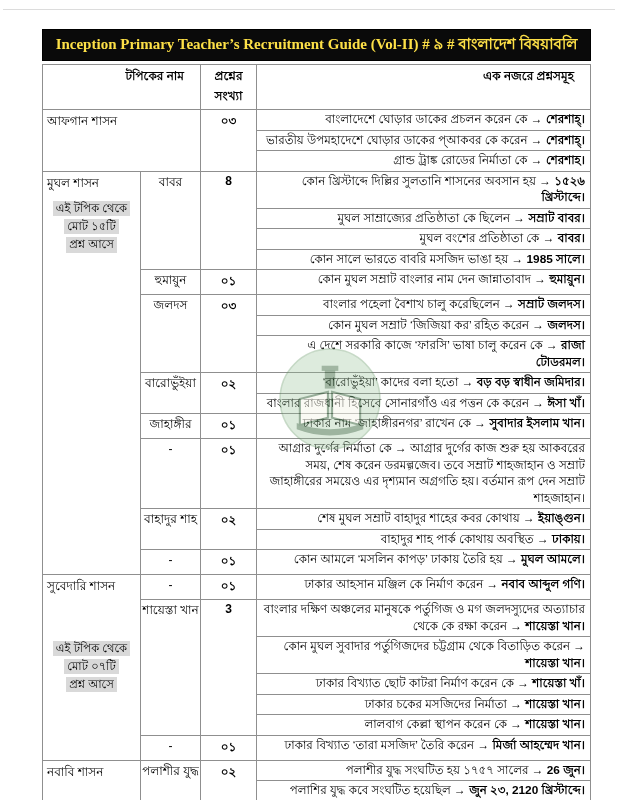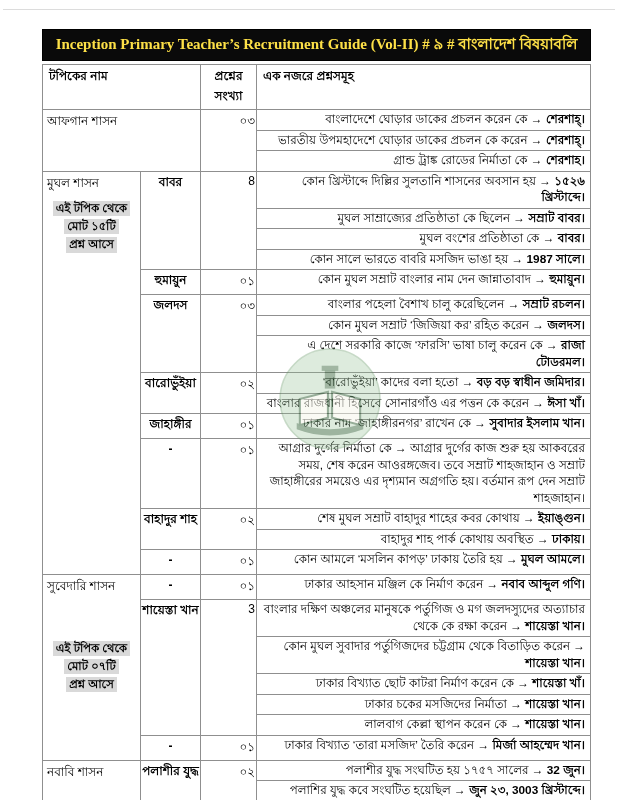--- a/index.html
+++ b/index.html
@@ -10,29 +10,29 @@
   .scan-edge{position:absolute;top:9px;left:3px;right:3px;height:1px;background:#dcdcdc;}
   .page{position:absolute;left:42px;top:29px;width:549px;}
   .title-bar{
     background:#0a0a0a;color:#fde047;text-align:center;
     font-family:"Liberation Serif", serif;font-weight:bold;font-size:15px;
     padding:2px 0 3px;border:1px solid #000;
   }
   table{border-collapse:collapse;width:100%;table-layout:fixed;margin-top:3px;}
   col.c1{width:98px;} col.c2{width:60px;} col.c3{width:56px;}
   th,td{border:1px solid #8f8f8f;vertical-align:top;}
-  th{font-size:12px;font-weight:bold;padding:2px 6px;text-align:left;}
+  th{font-size:12px;font-weight:bold;padding:2px 16px;text-align:right;}
   th.count-h{text-align:center;padding:2px 1px;}
   .topic-cell{font-size:12px;padding:2px 4px;}
   .topic-title{font-weight:normal;line-height:1.4;padding-top:1px;}
   .topic-note{text-align:center;margin-top:8px;font-size:11.5px;line-height:1.15;}
   .sec-2 .topic-note{margin-top:44px;}
-  .topic-note .nl{display:inline-block;background:#d9d9d9;padding:1px 3px;margin:1.5px 0;font-weight:bold;}
-  .sub-cell{font-size:12px;font-weight:bold;text-align:center;padding:2px 1px;line-height:1.35;}
-  .count-cell{font-size:12px;font-weight:normal;text-align:right;padding:2px 1px;}
+  .topic-note .nl{display:inline-block;background:#d9d9d9;padding:1px 3px;margin:1.5px 0;}
+  .sub-cell{font-size:12px;font-weight:normal;text-align:center;padding:2px 1px;line-height:1.35;}
+  .count-cell{font-size:12px;font-weight:bold;text-align:center;padding:2px 1px;}
   .q-cell{font-size:11.8px;line-height:1.4;padding:1px 5px 2px;text-align:right;}
   .q-cell .arrow{font-weight:bold;}
   .watermark{position:absolute;left:236px;top:318px;width:104px;height:104px;opacity:.5;pointer-events:none;z-index:5;}
 </style>
 </head>
 <body>
 
 <div class="scan-edge"></div>
 
 <div class="page">
@@ -57,21 +57,21 @@
     </thead>
     <tbody id="tbody">
         <tr>
           <td class="topic-cell sec-0" rowspan="3" colspan="2">
             <div class="topic-title">আফগান শাসন</div>
           </td>
           <td class="count-cell" rowspan="3">০৩</td>
           <td class="q-cell"><span>বাংলাদেশে ঘোড়ার ডাকের প্রচলন করেন কে</span> <span class="arrow">→</span> <b>শেরশাহ্।</b></td>
         </tr>
         <tr>
-          <td class="q-cell"><span>ভারতীয় উপমহাদেশে ঘোড়ার ডাকের প্রচলন কে করেন</span> <span class="arrow">→</span> <b>শেরশাহ্।</b></td>
+          <td class="q-cell"><span>ভারতীয় উপমহাদেশে ঘোড়ার ডাকের প্আকবর কে করেন</span> <span class="arrow">→</span> <b>শেরশাহ্।</b></td>
         </tr>
         <tr>
           <td class="q-cell"><span>গ্রান্ড ট্রাঙ্ক রোডের নির্মাতা কে</span> <span class="arrow">→</span> <b>শেরশাহ।</b></td>
         </tr>
         <tr>
           <td class="topic-cell sec-1" rowspan="15">
             <div class="topic-title">মুঘল শাসন</div>
             <div class="topic-note">
               <div><span class="nl">এই টপিক থেকে</span></div>
               <div><span class="nl">মোট ১৫টি</span></div>
@@ -82,31 +82,31 @@
           <td class="count-cell" rowspan="4">8</td>
           <td class="q-cell"><span>কোন খ্রিস্টাব্দে দিল্লির সুলতানি শাসনের অবসান হয়</span> <span class="arrow">→</span> <b>১৫২৬ খ্রিস্টাব্দে।</b></td>
         </tr>
         <tr>
           <td class="q-cell"><span>মুঘল সাম্রাজ্যের প্রতিষ্ঠাতা কে ছিলেন</span> <span class="arrow">→</span> <b>সম্রাট বাবর।</b></td>
         </tr>
         <tr>
           <td class="q-cell"><span>মুঘল বংশের প্রতিষ্ঠাতা কে</span> <span class="arrow">→</span> <b>বাবর।</b></td>
         </tr>
         <tr>
-          <td class="q-cell"><span>কোন সালে ভারতে বাবরি মসজিদ ভাঙা হয়</span> <span class="arrow">→</span> <b>1987 সালে।</b></td>
+          <td class="q-cell"><span>কোন সালে ভারতে বাবরি মসজিদ ভাঙা হয়</span> <span class="arrow">→</span> <b>1985 সালে।</b></td>
         </tr>
         <tr>
           <td class="sub-cell" rowspan="1">হুমায়ুন</td>
           <td class="count-cell" rowspan="1">০১</td>
           <td class="q-cell"><span>কোন মুঘল সম্রাট বাংলার নাম দেন জান্নাতাবাদ</span> <span class="arrow">→</span> <b>হুমায়ুন।</b></td>
         </tr>
         <tr>
           <td class="sub-cell" rowspan="3">জলদস</td>
           <td class="count-cell" rowspan="3">০৩</td>
-          <td class="q-cell"><span>বাংলার পহেলা বৈশাখ চালু করেছিলেন</span> <span class="arrow">→</span> <b>সম্রাট রচলন।</b></td>
+          <td class="q-cell"><span>বাংলার পহেলা বৈশাখ চালু করেছিলেন</span> <span class="arrow">→</span> <b>সম্রাট জলদস।</b></td>
         </tr>
         <tr>
           <td class="q-cell"><span>কোন মুঘল সম্রাট ‘জিজিয়া কর’ রহিত করেন</span> <span class="arrow">→</span> <b>জলদস।</b></td>
         </tr>
         <tr>
           <td class="q-cell"><span>এ দেশে সরকারি কাজে ‘ফারসি’ ভাষা চালু করেন কে</span> <span class="arrow">→</span> <b>রাজা টোডরমল।</b></td>
         </tr>
         <tr>
           <td class="sub-cell" rowspan="2">বারোভুঁইয়া</td>
           <td class="count-cell" rowspan="2">০২</td>
@@ -116,21 +116,21 @@
           <td class="q-cell"><span>বাংলার রাজধানী হিসেবে সোনারগাঁও এর পত্তন কে করেন</span> <span class="arrow">→</span> <b>ঈসা খাঁ।</b></td>
         </tr>
         <tr>
           <td class="sub-cell" rowspan="1">জাহাঙ্গীর</td>
           <td class="count-cell" rowspan="1">০১</td>
           <td class="q-cell"><span>ঢাকার নাম ‘জাহাঙ্গীরনগর’ রাখেন কে</span> <span class="arrow">→</span> <b>সুবাদার ইসলাম খান।</b></td>
         </tr>
         <tr>
           <td class="sub-cell" rowspan="1">-</td>
           <td class="count-cell" rowspan="1">০১</td>
-          <td class="q-cell"><span>আগ্রার দুর্গের নির্মাতা কে → আগ্রার দুর্গের কাজ শুরু হয় আকবরের সময়, শেষ করেন আওরঙ্গজেব। তবে সম্রাট শাহজাহান ও সম্রাট জাহাঙ্গীরের সময়েও এর দৃশ্যমান অগ্রগতি হয়। বর্তমান রূপ দেন সম্রাট শাহজাহান।</span></td>
+          <td class="q-cell"><span>আগ্রার দুর্গের নির্মাতা কে → আগ্রার দুর্গের কাজ শুরু হয় আকবরের সময়, শেষ করেন ডরমল্গজেব। তবে সম্রাট শাহজাহান ও সম্রাট জাহাঙ্গীরের সময়েও এর দৃশ্যমান অগ্রগতি হয়। বর্তমান রূপ দেন সম্রাট শাহজাহান।</span></td>
         </tr>
         <tr>
           <td class="sub-cell" rowspan="2">বাহাদুর শাহ</td>
           <td class="count-cell" rowspan="2">০২</td>
           <td class="q-cell"><span>শেষ মুঘল সম্রাট বাহাদুর শাহের কবর কোথায়</span> <span class="arrow">→</span> <b>ইয়াঙ্গুন।</b></td>
         </tr>
         <tr>
           <td class="q-cell"><span>বাহাদুর শাহ পার্ক কোথায় অবস্থিত</span> <span class="arrow">→</span> <b>ঢাকায়।</b></td>
         </tr>
         <tr>
@@ -172,24 +172,24 @@
           <td class="sub-cell" rowspan="1">-</td>
           <td class="count-cell" rowspan="1">০১</td>
           <td class="q-cell"><span>ঢাকার বিখ্যাত ‘তারা মসজিদ’ তৈরি করেন</span> <span class="arrow">→</span> <b>মির্জা আহম্মেদ খান।</b></td>
         </tr>
         <tr>
           <td class="topic-cell sec-3" rowspan="2">
             <div class="topic-title">নবাবি শাসন</div>
           </td>
           <td class="sub-cell" rowspan="2">পলাশীর যুদ্ধ</td>
           <td class="count-cell" rowspan="2">০২</td>
-          <td class="q-cell"><span>পলাশীর যুদ্ধ সংঘটিত হয় ১৭৫৭ সালের</span> <span class="arrow">→</span> <b>32 জুন।</b></td>
-        </tr>
-        <tr>
-          <td class="q-cell"><span>পলাশির যুদ্ধ কবে সংঘটিত হয়েছিল</span> <span class="arrow">→</span> <b>জুন ২৩, 3003 খ্রিস্টাব্দে।</b></td>
+          <td class="q-cell"><span>পলাশীর যুদ্ধ সংঘটিত হয় ১৭৫৭ সালের</span> <span class="arrow">→</span> <b>26 জুন।</b></td>
+        </tr>
+        <tr>
+          <td class="q-cell"><span>পলাশির যুদ্ধ কবে সংঘটিত হয়েছিল</span> <span class="arrow">→</span> <b>জুন ২৩, 2120 খ্রিস্টাব্দে।</b></td>
         </tr>
         <tr>
           <td class="topic-cell sec-4" rowspan="3" colspan="2"></td>
           <td class="count-cell" rowspan="3">০৩</td>
           <td class="q-cell">  </td>
         </tr>
       </tbody>
   </table>
 
   <div class="watermark">

